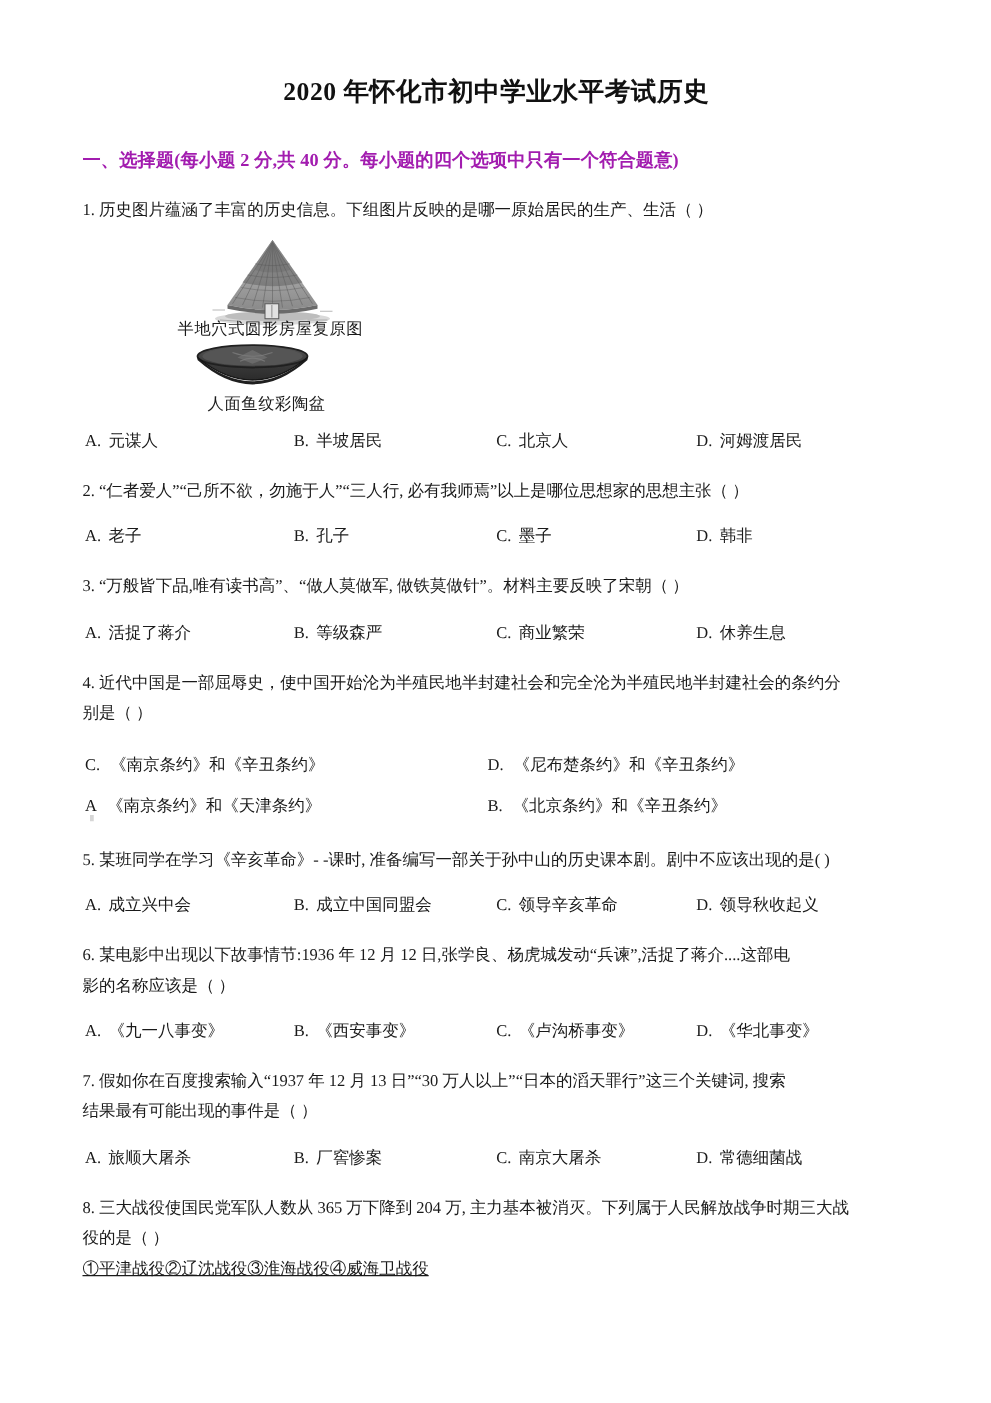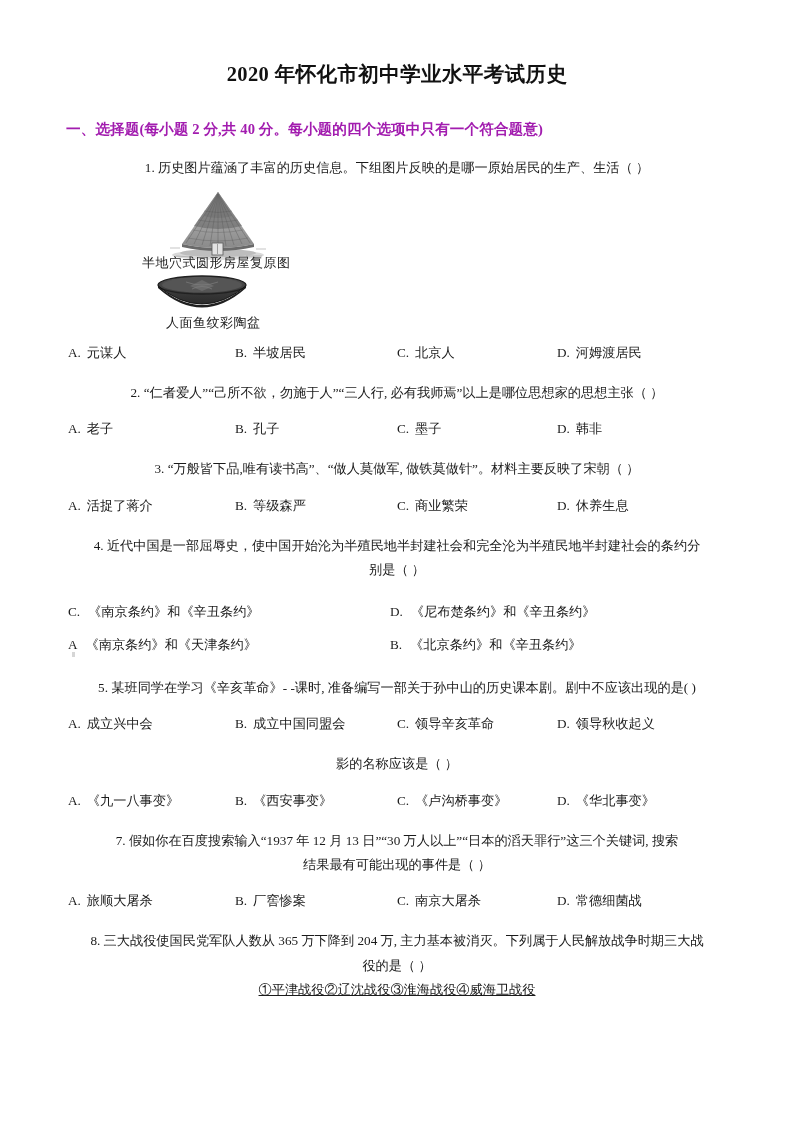--- a/index.html
+++ b/index.html
@@ -47,21 +47,20 @@
     font-weight: bold;
     margin-top: 30px;
     line-height: 1.5;
     letter-spacing: 0.1px;
     color: #a21caf;
   }
 
   
   .question {
     margin-top: 15px;
-    text-align: center;
   }
   .q-stem-line {
     font-size: 13.2px;
     line-height: 1.85;
     color: #1a1a1a;
   }
 
   
   .options-row {
     position: relative;
@@ -313,20 +312,24 @@
       </div>
       <div class="options-row">
         <span class="opt opt-a"><span class="lbl">A.</span><span>成立兴中会</span></span>
         <span class="opt opt-b"><span class="lbl">B.</span><span>成立中国同盟会</span></span>
         <span class="opt opt-c"><span class="lbl">C.</span><span>领导辛亥革命</span></span>
         <span class="opt opt-d"><span class="lbl">D.</span><span>领导秋收起义</span></span>
       </div>
     </div>
 
     <div class="question">
+      <div class="q-stem-line">
+        <span>6.</span>
+        <span>某电影中出现以下故事情节:1936 年 12 月 12 日,张学良、杨虎城发动“兵谏”,活捉了蒋介....这部电</span>
+      </div>
       <div class="q-stem-line">影的名称应该是（    ）</div>
       <div class="options-row">
         <span class="opt opt-a"><span class="lbl">A.</span><span>《九一八事变》</span></span>
         <span class="opt opt-b"><span class="lbl">B.</span><span>《西安事变》</span></span>
         <span class="opt opt-c"><span class="lbl">C.</span><span>《卢沟桥事变》</span></span>
         <span class="opt opt-d"><span class="lbl">D.</span><span>《华北事变》</span></span>
       </div>
     </div>
 
     <div class="question">

